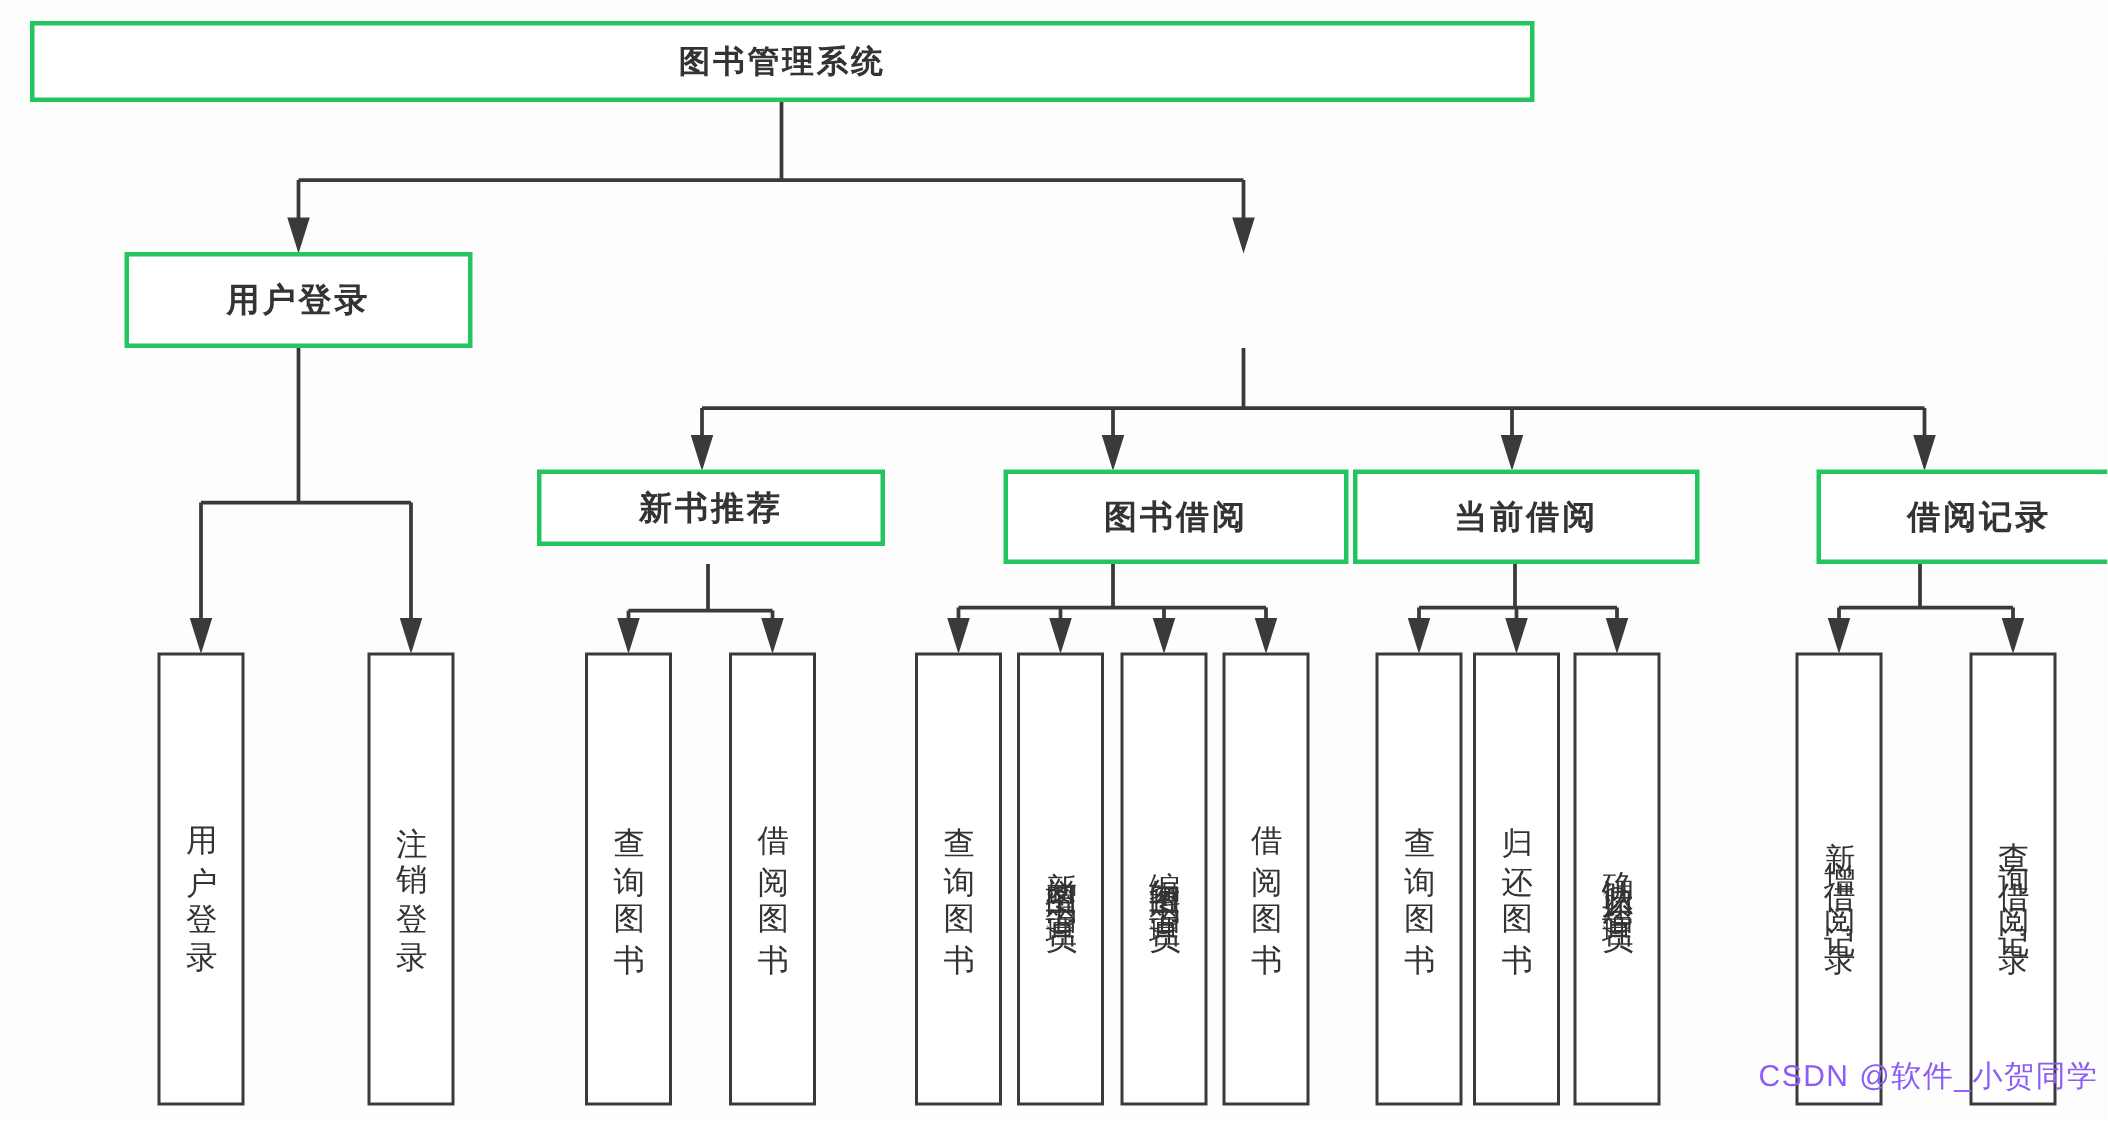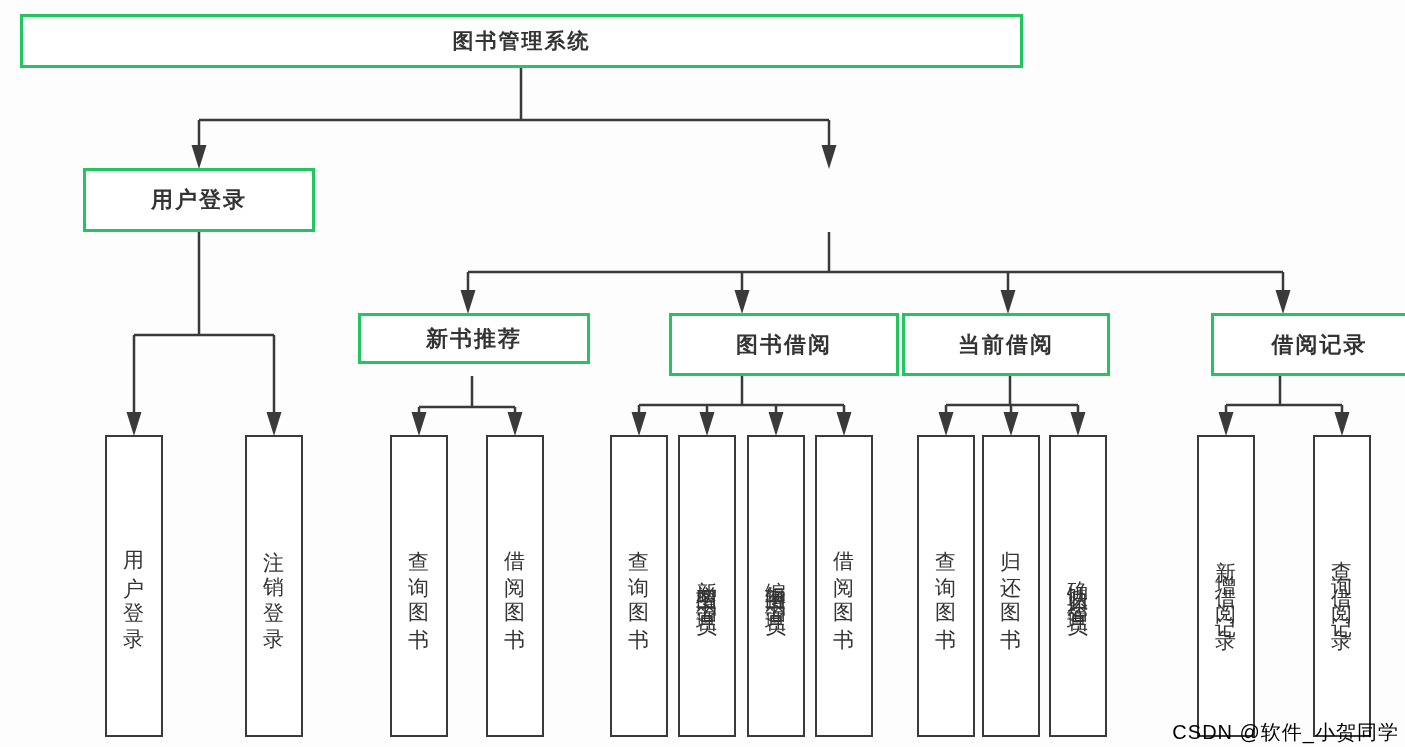--- a/index.html
+++ b/index.html
@@ -50,23 +50,23 @@
     font-size: 21px;
     color: #333333;
     line-height: 1;
   }
   .len4 .vtext { letter-spacing: 26px; }
   .len6 .vtext { letter-spacing: 14px; }
   .len9 .vtext { letter-spacing: 5px; }
   .watermark {
     position: absolute;
     right: 6px;
-    bottom: 1px;
+    bottom: 16px;
     font-size: 20px;
-    color: #000000;
+    color: #8b5cf6;
     letter-spacing: 1px;
     z-index: 5;
     white-space: nowrap;
   }
 </style>
 </head>
 <body>
 
 <div class="canvas">
 
@@ -109,21 +109,21 @@
       <polygon points="1334.5,412 1349.5,412 1342,436"></polygon>
     </g>
   </svg>
 
   <div class="node" style="left:20px; top:14px; width:1003px; height:54px; font-size:21px;">图书管理系统</div>
 
   <div class="node" style="left:83px; top:168px; width:232px; height:64px;">用户登录</div>
 
   <div class="node" style="left:358px; top:313px; width:232px; height:51px;">新书推荐</div>
   <div class="node" style="left:633px; top:313px; width:230px; height:63px;margin-left:36px;">图书借阅</div>
-  <div class="node" style="left:902px; top:313px; width:208px; height:63px;">当前借阅</div>
+  <div class="node" style="left:902px; top:313px; width:231px; height:63px;">当前借阅</div>
   <div class="node" style="left:1173px; top:313px; width:217px; height:63px;margin-left:38px;">借阅记录</div>
 
   <div class="leaf len4" style="left:105px;">
     <span class="vtext">用户登录</span>
   </div>
   <div class="leaf len4" style="left:245px;">
     <span class="vtext">注销登录</span>
   </div>
 
   <div class="leaf len4" style="left:390px;">

